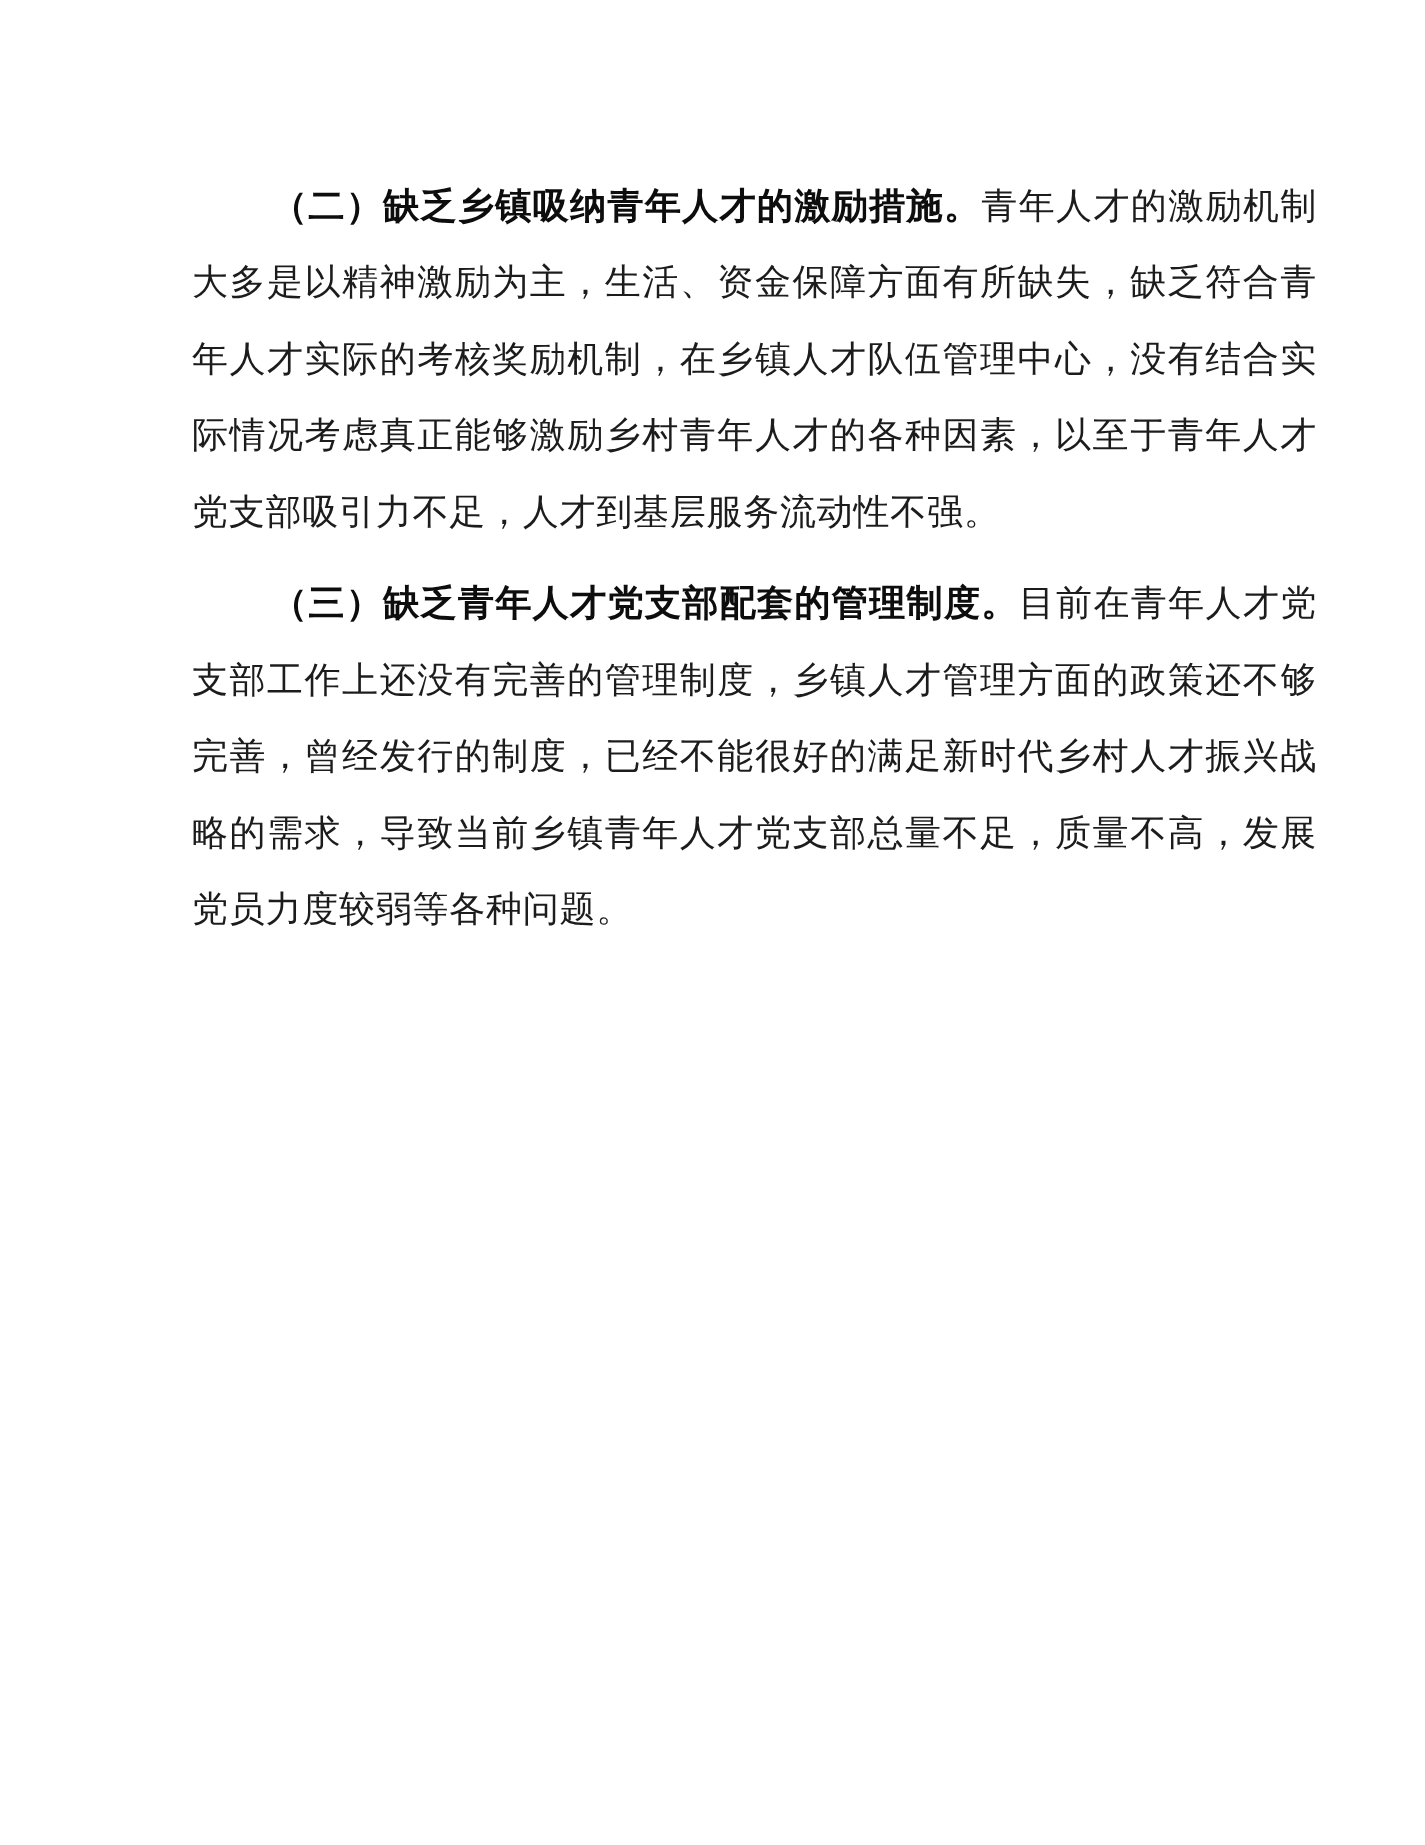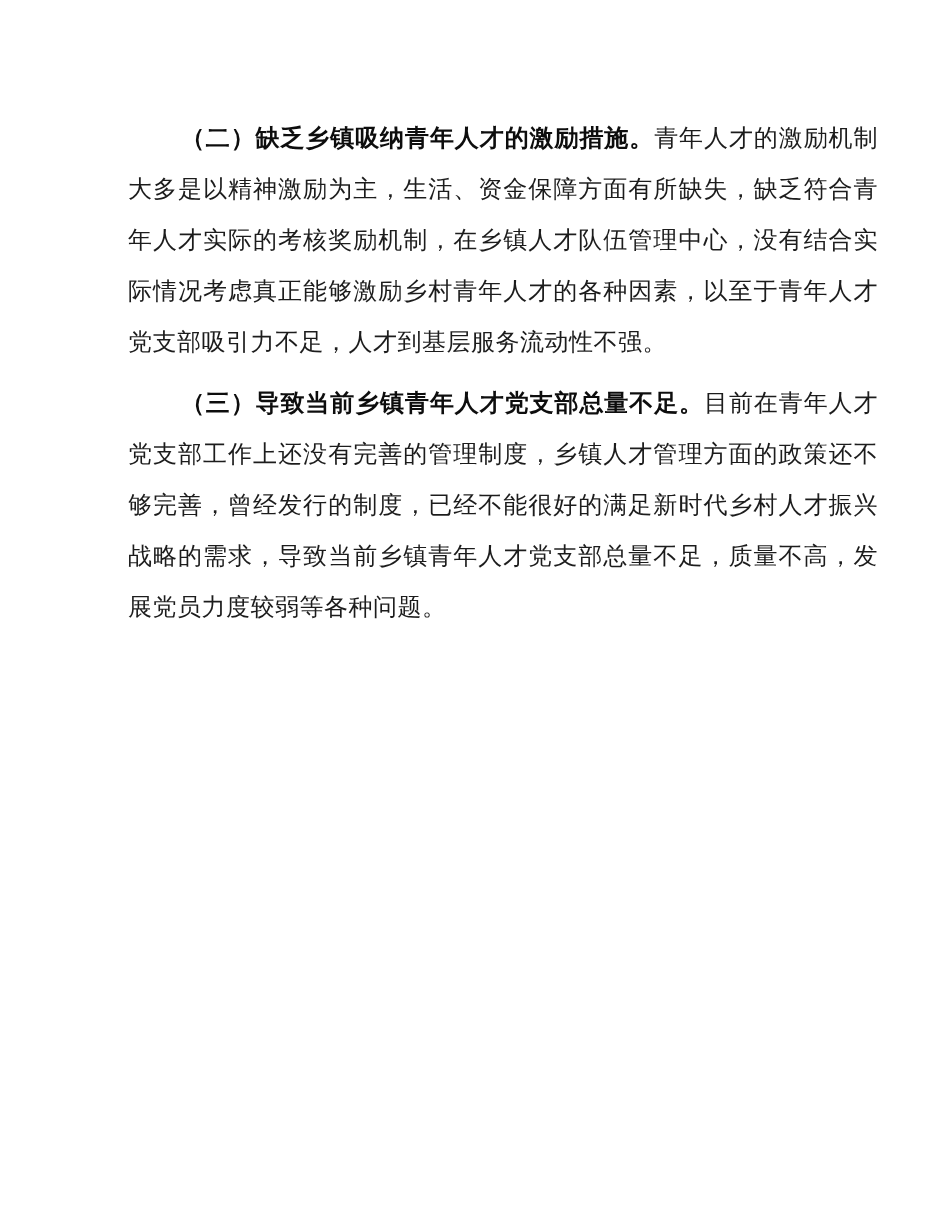--- a/index.html
+++ b/index.html
@@ -43,17 +43,17 @@
 </head>
 <body>
 
 <div class="page">
 
   <p class="para">
     <span class="para-heading">（二）缺乏乡镇吸纳青年人才的激励措施。</span><span class="para-body">青年人才的激励机制大多是以精神激励为主，生活、资金保障方面有所缺失，缺乏符合青年人才实际的考核奖励机制，在乡镇人才队伍管理中心，没有结合实际情况考虑真正能够激励乡村青年人才的各种因素，以至于青年人才党支部吸引力不足，人才到基层服务流动性不强。</span>
   </p>
 
   <p class="para">
-    <span class="para-heading">（三）导致当前乡镇青年人才党支部总量不足。</span><span class="para-body">目前在青年人才党支部工作上还没有完善的管理制度，乡镇人才管理方面的政策还不够完善，曾经发行的制度，已经不能很好的满足新时代乡村人才振兴战略的需求，导致当前乡镇青年人才党支部总量不足，质量不高，发展党员力度较弱等各种问题。</span>
+    <span class="para-heading">（三）缺乏青年人才党支部配套的管理制度。</span><span class="para-body">目前在青年人才党支部工作上还没有完善的管理制度，乡镇人才管理方面的政策还不够完善，曾经发行的制度，已经不能很好的满足新时代乡村人才振兴战略的需求，导致当前乡镇青年人才党支部总量不足，质量不高，发展党员力度较弱等各种问题。</span>
   </p>
 
 
 </div>
 
 </body></html>

